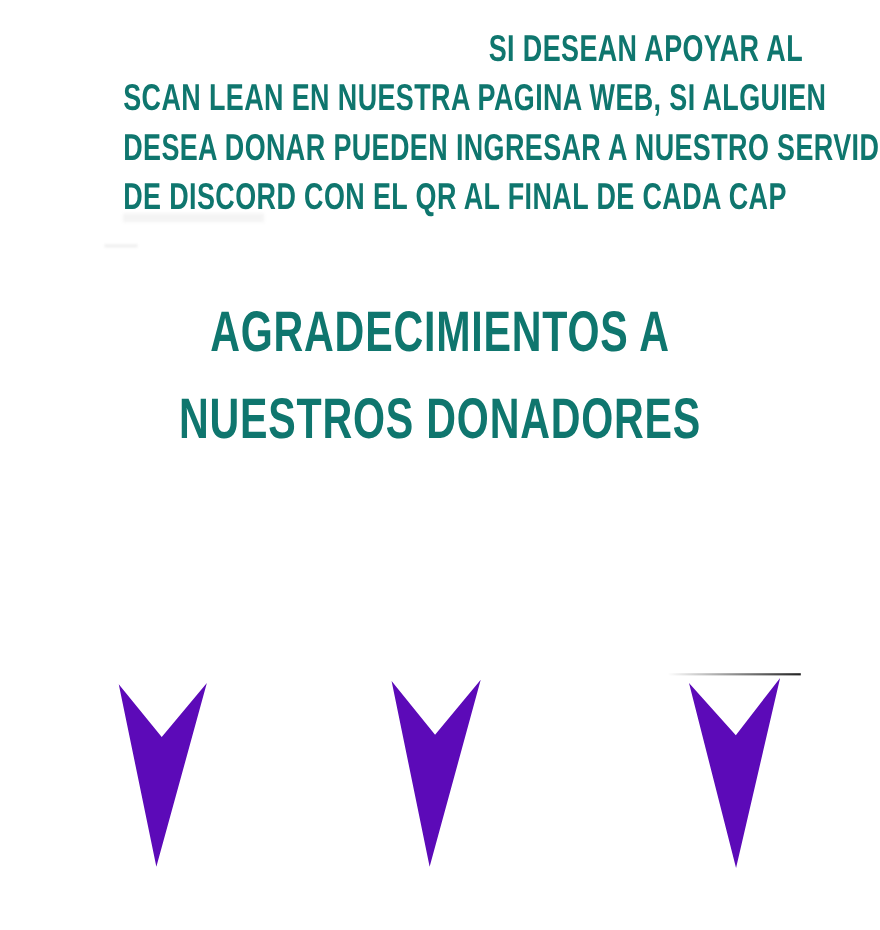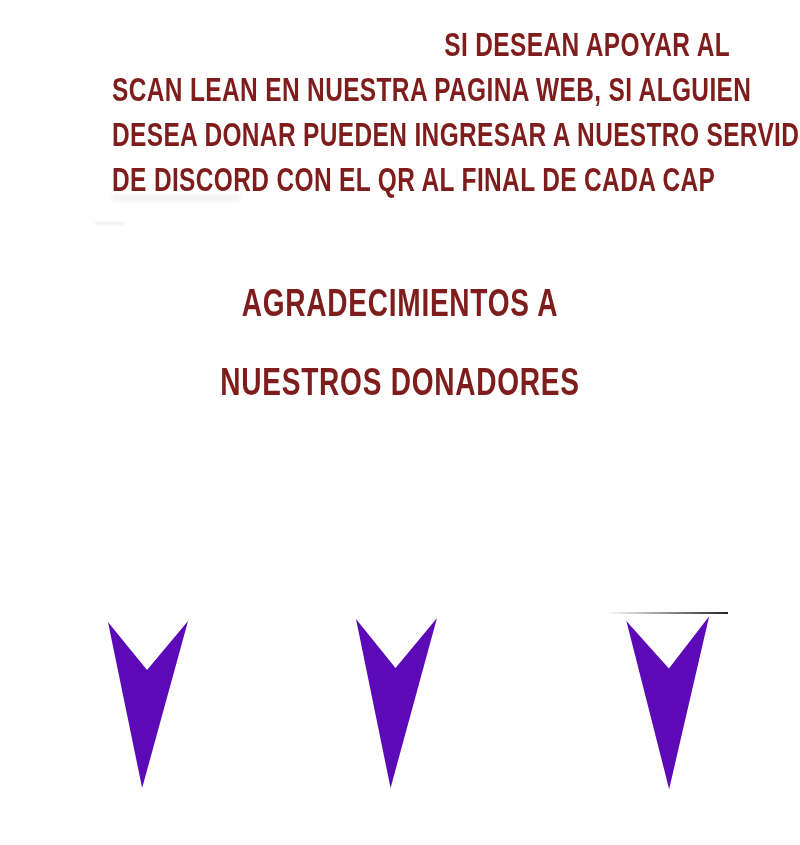--- a/index.html
+++ b/index.html
@@ -2,21 +2,21 @@
 <html><head>
 <meta charset="utf-8">
 <style>
   html,body{margin:0;padding:0;background:#ffffff;}
   .page{
     position:relative;
     width:800px;height:845px;
     background:#ffffff;
     overflow:hidden;
     font-family:"Liberation Sans", sans-serif;
-    color:#7f1d1d;
+    color:#0f766e;
   }
   
   .intro{
     position:absolute;
     top:22px;left:0;right:0;
   }
   .iline{
     font-weight:bold;
     font-size:34px;
     line-height:45px;
@@ -43,21 +43,21 @@
   .smudge-b{
     position:absolute;left:95px;top:222px;width:30px;height:3px;
     background:rgba(110,110,110,0.10);
     filter:blur(1px);
   }
   
   .heading{
     position:absolute;
     top:263px;left:0;right:0;
     margin:0;
-    font-size:39px;
+    font-size:52px;
     line-height:79px;
     font-weight:bold;
     text-align:center;
   }
   .hline{
     white-space:nowrap;
     letter-spacing:1px;
     transform:scaleX(0.72);
     transform-origin:50% 50%;
   }

